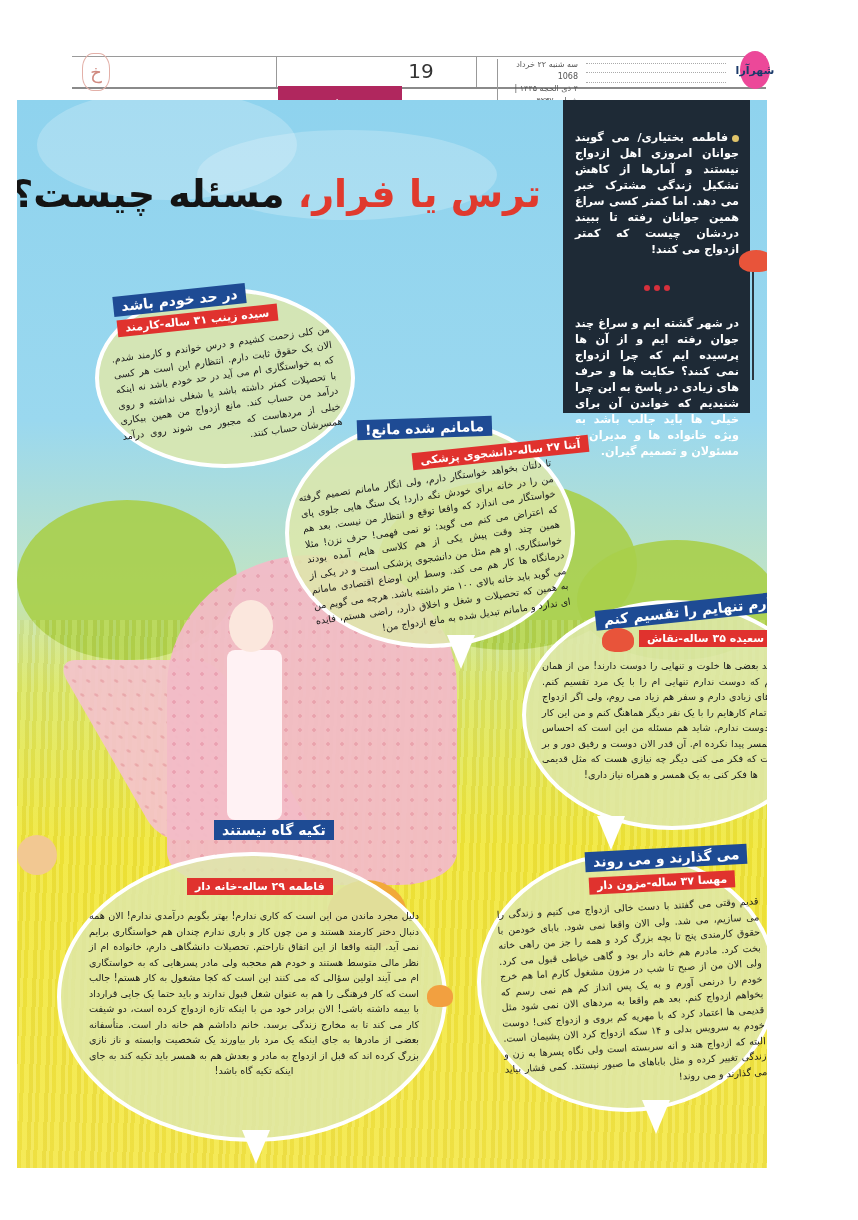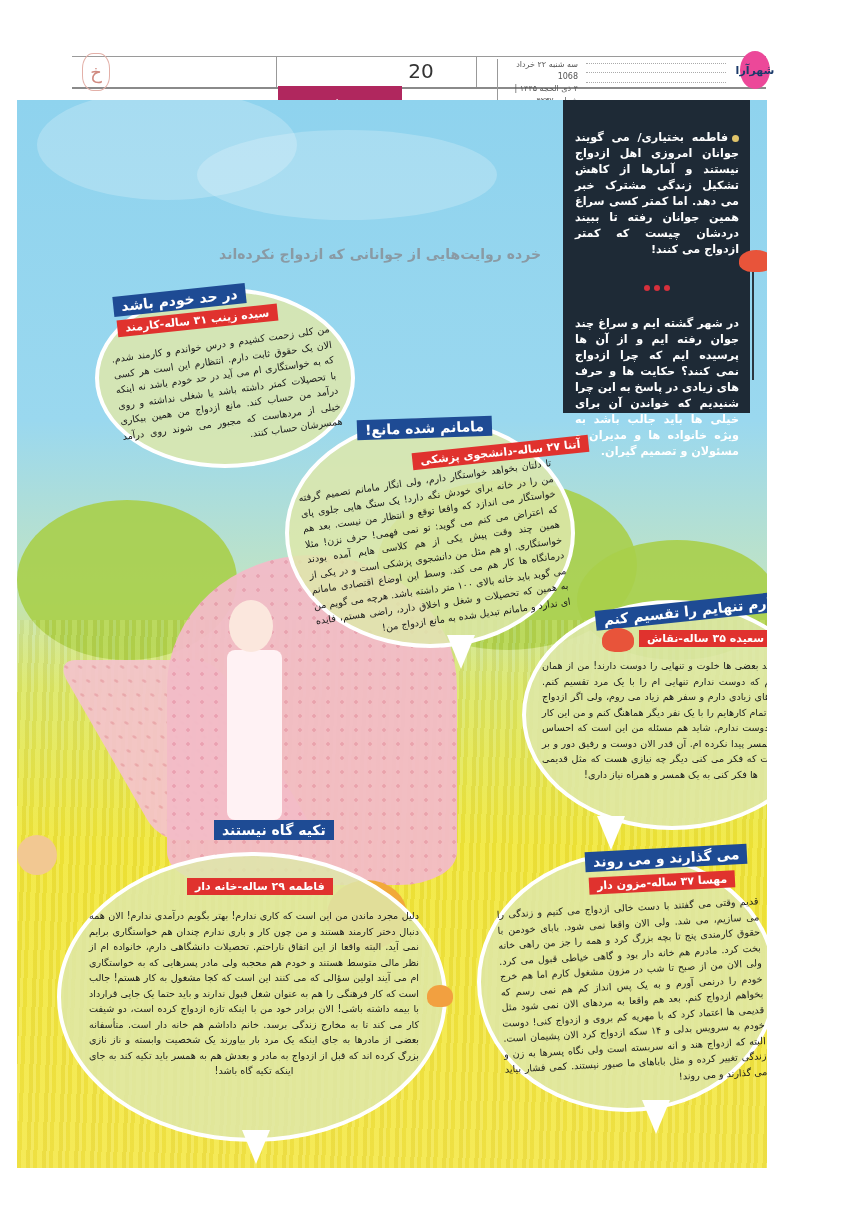--- a/index.html
+++ b/index.html
@@ -62,21 +62,21 @@
 <body>
 
 <div class="hdr">
   <div class="hdr-logo-r">شهرآرا</div>
   <div class="hdr-dots"></div>
   <div class="hdr-date rtl">
     <div>سه شنبه ۲۲ خرداد 1068</div>
     <div>۴ ذی الحجه ۱۴۴۵ | شماره ۴۲۳۷</div>
   </div>
   <div class="hdr-sep"></div>
-  <div class="hdr-page">20</div>
+  <div class="hdr-page">19</div>
   <div class="hdr-section">پرونده</div>
   <div class="hdr-sep2"></div>
   <div class="hdr-logo-l">خ</div>
 </div>
 
 <div class="art">
   <div class="cloud" style="left:20px;top:-10px;width:260px;height:110px;"></div>
   <div class="cloud" style="left:180px;top:30px;width:300px;height:90px;"></div>
   <div class="bush" style="left:0;top:400px;width:220px;height:160px;"></div>
   <div class="bush" style="left:360px;top:380px;width:260px;height:170px;"></div>
@@ -98,21 +98,21 @@
     <div>
       <span class="intro-bullet"></span><span>فاطمه بختیاری/</span>
       <span>می گویند جوانان امروزی اهل ازدواج نیستند و آمارها از کاهش تشکیل زندگی مشترک خبر می دهد. اما کمتر کسی سراغ همین جوانان رفته تا ببیند دردشان چیست که کمتر ازدواج می کنند!</span>
     </div>
     <div class="intro-sep"><span></span><span></span><span></span></div>
     <div>در شهر گشته ایم و سراغ چند جوان رفته ایم و از آن ها پرسیده ایم که چرا ازدواج نمی کنند؟ حکایت ها و حرف های زیادی در پاسخ به این چرا شنیدیم که خواندن آن برای خیلی ها باید جالب باشد به ویژه خانواده ها و مدیران و مسئولان و تصمیم گیران.</div>
   </div>
   <div class="poppy-stem"></div>
   <div class="poppy"></div>
 
-  <div class="subtitle">خرده روایت‌هایی از جوانانی که ازدواج نکرده‌اند</div>
+  <div class="title"><span class="red">ترس یا فرار،</span><span class="blk"> مسئله چیست؟</span></div>
 
   <div class="bubble" style="left:78px;top:188px;width:260px;height:180px;"></div>
   <div class="q-title" style="left:96px;top:190px;">در حد خودم باشد</div>
   <div class="q-name" style="left:100px;top:212px;">سیده زینب ۳۱ ساله-کارمند</div>
   <div class="q-body rot" style="left:100px;top:236px;width:220px;">من کلی زحمت کشیدم و درس خواندم و کارمند شدم. الان یک حقوق ثابت دارم. انتظارم این است هر کسی که به خواستگاری ام می آید در حد خودم باشد نه اینکه با تحصیلات کمتر داشته باشد یا شغلی نداشته و روی درآمد من حساب کند. مانع ازدواج من همین بیکاری خیلی از مردهاست که مجبور می شوند روی درآمد همسرشان حساب کنند.</div>
 
   <div class="bubble" style="left:268px;top:318px;width:290px;height:230px;"></div>
   <div class="bubble-tail" style="left:430px;top:535px;"></div>
   <div class="q-title" style="left:340px;top:318px;transform:rotate(-2deg);">مامانم شده مانع!</div>
   <div class="q-name" style="left:395px;top:344px;">آتنا ۲۷ ساله-دانشجوی پزشکی</div>

